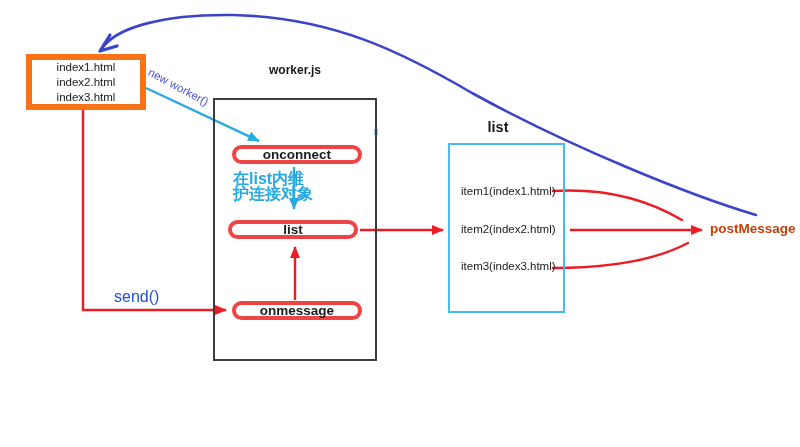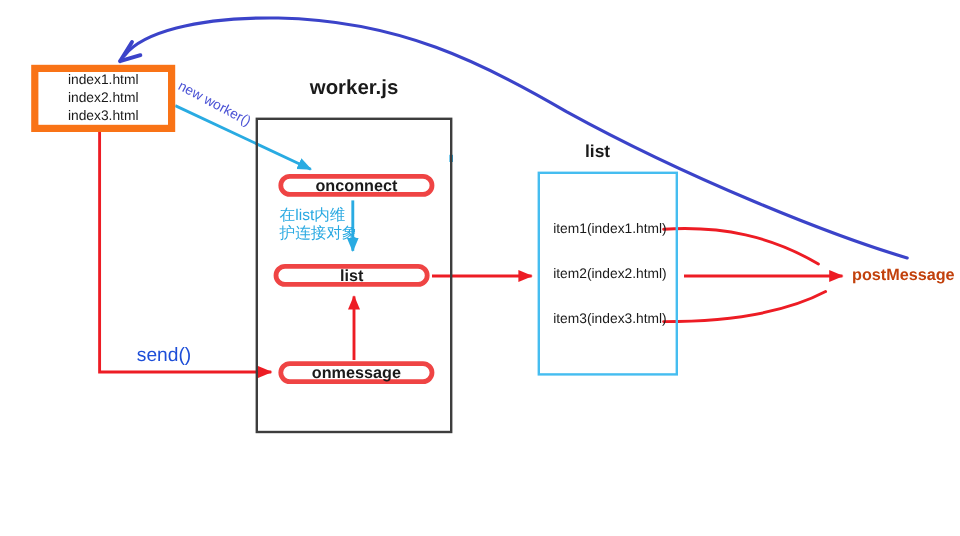--- a/index.html
+++ b/index.html
@@ -7,29 +7,29 @@
     position:relative;width:800px;height:447px;background:#ffffff;overflow:hidden;
     font-family:"Liberation Sans","DejaVu Sans",sans-serif;color:#1a1a1a;
   }
   .layer{position:absolute;left:0;top:0;width:800px;height:447px;}
   .box{position:absolute;background:#fff;box-sizing:border-box;}
   .clients-box{left:26px;top:54px;width:120px;height:56px;border:6px solid #f97316;
     display:flex;flex-direction:column;justify-content:center;align-items:center;}
   .clients-box div{font-size:11.5px;line-height:15px;}
   .worker-box{left:213px;top:98px;width:164px;height:263px;border:2px solid #3d3d3d;background:transparent;}
   .worker-title{position:absolute;left:213px;top:63px;width:164px;text-align:center;
-    font-size:17px;font-weight:bold;}
+    font-size:12px;font-weight:bold;}
   .node{position:absolute;width:130px;height:19px;border:4px solid #ef4444;border-radius:11px;
     background:#fff;display:flex;align-items:center;justify-content:center;
     font-size:13.5px;font-weight:bold;box-sizing:border-box;}
   .node-onconnect{left:232px;top:145px;}
   .node-list{left:228px;top:220px;}
   .node-onmessage{left:232px;top:301px;}
-  .note{position:absolute;left:233px;top:172px;font-size:13px;line-height:14.5px;
-    color:#29a9e2;font-weight:normal;}
+  .note{position:absolute;left:233px;top:172px;font-size:16px;line-height:14.5px;
+    color:#29a9e2;font-weight:bold;}
   .lbl-newworker{position:absolute;left:152px;top:66px;font-size:11.5px;color:#4a52d5;
     transform:rotate(28deg);transform-origin:left top;white-space:nowrap;}
   .lbl-send{position:absolute;left:114px;top:288px;font-size:16px;color:#1d4ed8;}
   .list-title{position:absolute;left:448px;top:119px;width:100px;text-align:center;
     font-size:14.5px;font-weight:bold;}
   .list-box{left:448px;top:143px;width:117px;height:170px;border:2px solid #45bdf0;background:transparent;}
   .list-item{position:absolute;left:461px;font-size:11.5px;white-space:nowrap;}
   .li-0{top:185px;} .li-1{top:223px;} .li-2{top:260px;}
   .lbl-postmessage{position:absolute;left:710px;top:221px;font-size:13.5px;font-weight:bold;color:#c2410c;}
 </style>

